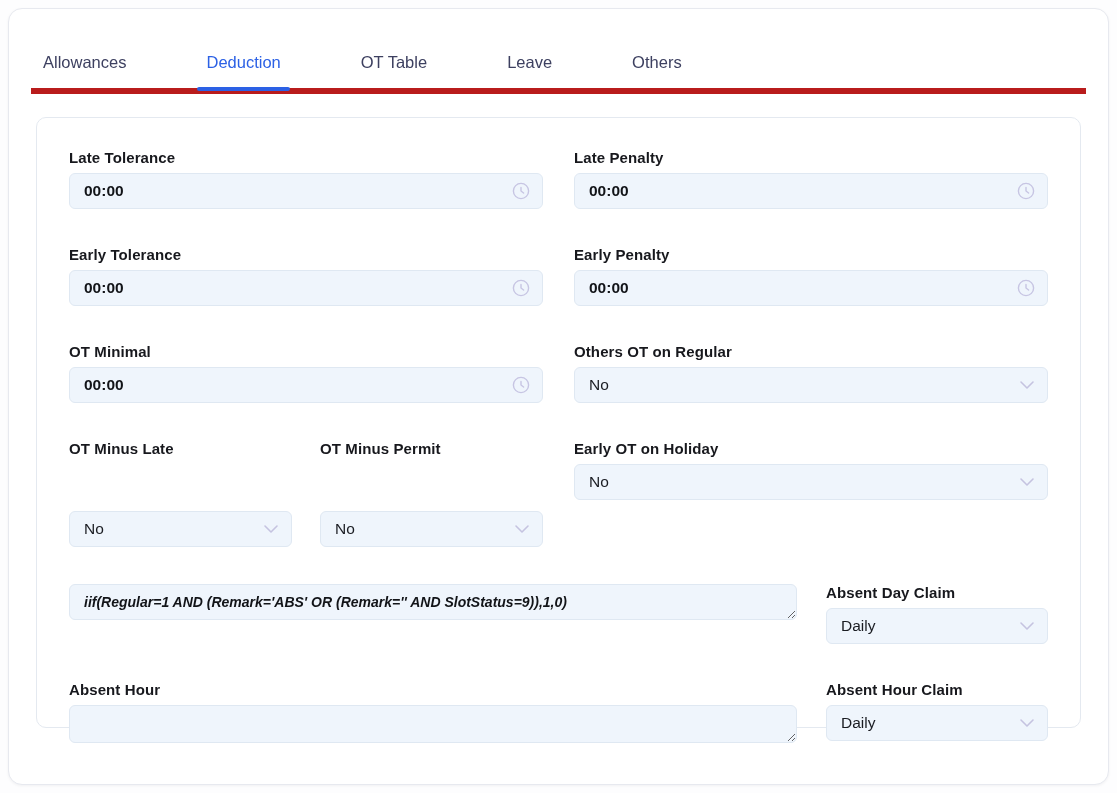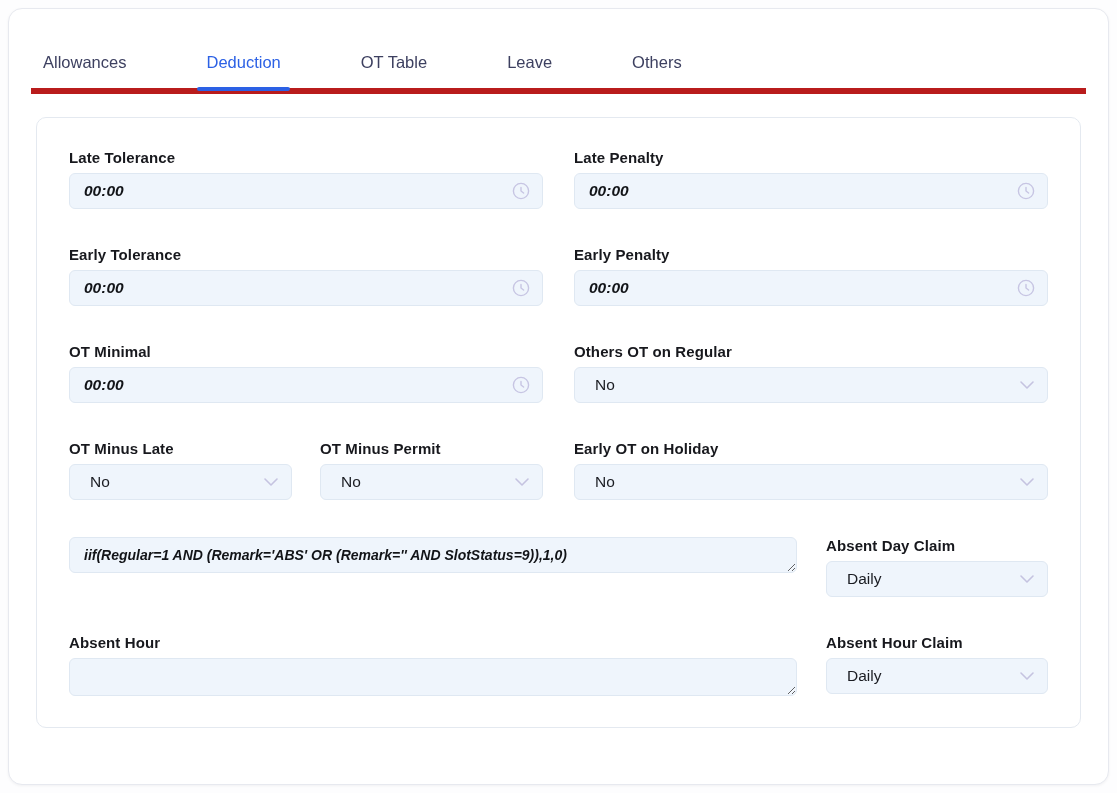--- a/index.html
+++ b/index.html
@@ -51,21 +51,21 @@
     border-radius: 10px;
     background: #ffffff;
     padding: 31px 32px;
   }
 
   .row { display: flex; margin-bottom: 37px; }
   .row:last-child { margin-bottom: 0; }
 
   .field { display: flex; flex-direction: column; }
   .w-half  { width: 474px; }
-  .w-small { width: 223px; }
+  .w-small { width: 223px; gap: 47px; }
   .w-wide  { width: 728px; }
   .w-claim { width: 222px; }
   .gap-col   { width: 31px; flex: 0 0 31px; }
   .gap-small { width: 28px; flex: 0 0 28px; }
   .gap-claim { width: 29px; flex: 0 0 29px; }
 
   .label {
     font-size: 15px;
     font-weight: 700;
     color: #17181d;
@@ -88,31 +88,30 @@
     width: 100%;
     height: 100%;
     background: transparent;
     border: none;
     outline: none;
     padding: 0 40px 0 14px;
     font-family: "Liberation Sans", "DejaVu Sans", sans-serif;
     font-size: 15.5px;
     font-weight: 700;
     color: #121418;
-    font-style: italic;
   }
   .control .suffix-icon {
     position: absolute;
     right: 12px; top: 50%;
     transform: translateY(-50%);
     display: flex;
     pointer-events: none;
   }
   .select-value {
-    padding: 0 40px 0 20px;
+    padding: 0 40px 0 14px;
     font-size: 15.5px;
     font-weight: 500;
     color: #1a1c22;
   }
   .control.select { cursor: pointer; }
 
   textarea.formula {
     width: 100%;
     height: 36px;
     background: #eff5fc;

